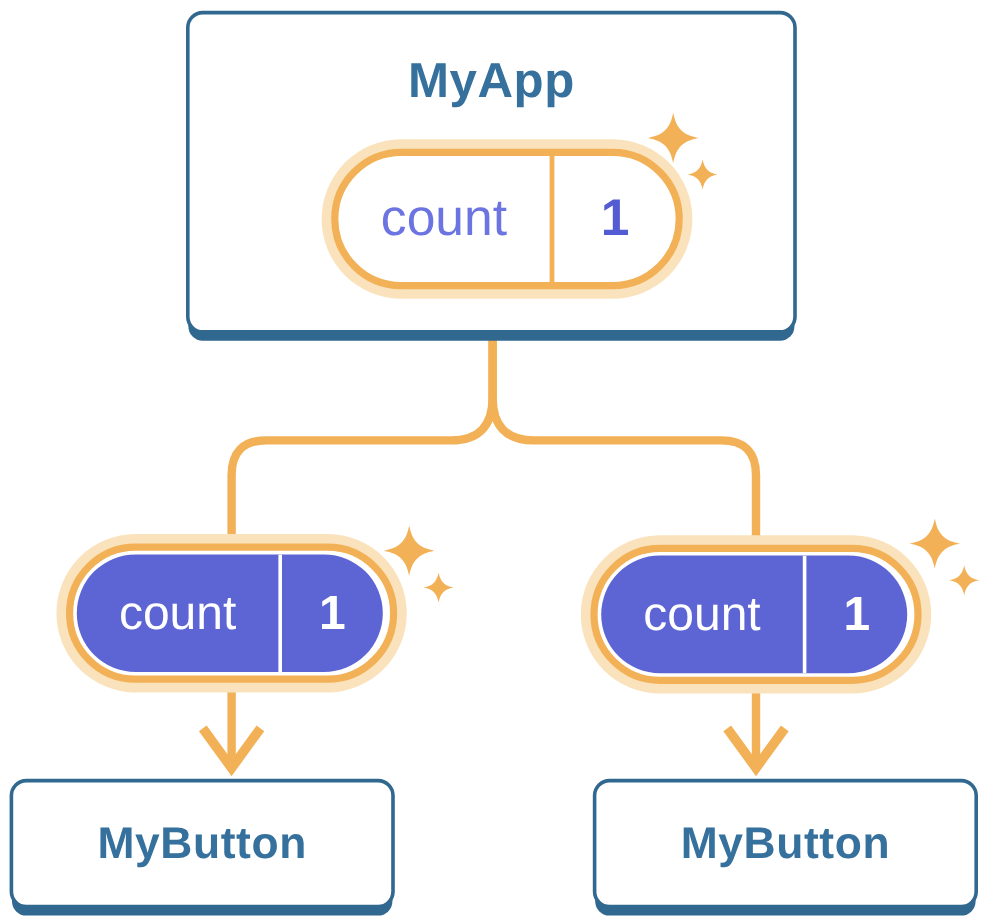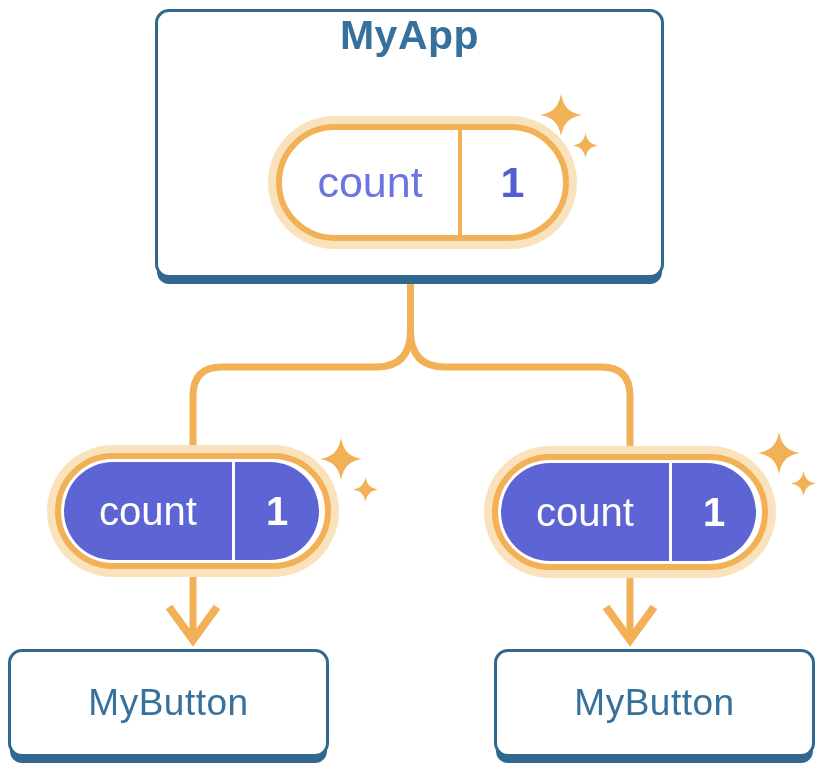--- a/index.html
+++ b/index.html
@@ -45,29 +45,30 @@
     width: 509px; height: 269px;
   }
   .card-child {
     width: 321px; height: 108px;
     display: flex; align-items: center; justify-content: center;
   }
   .card-child-left  { left: 8px;   top: 649px; }
   .card-child-right { left: 494px; top: 649px; }
 
   .card-title {
+    margin-top: 32px;
     text-align: center;
     font-size: 41px;
     font-weight: 600;
     letter-spacing: 0.5px;
     color: var(--blue-text, #35719c);
   }
   .child-title {
     font-size: 37px;
-    font-weight: 400;
+    font-weight: 700;
     letter-spacing: 0.5px;
     color: var(--blue-text, #35719c);
   }
 
   
   .pill-halo {
     position: absolute;
     background: var(--halo, #fae3bc);
     border-radius: 999px;
     padding: 8px;

